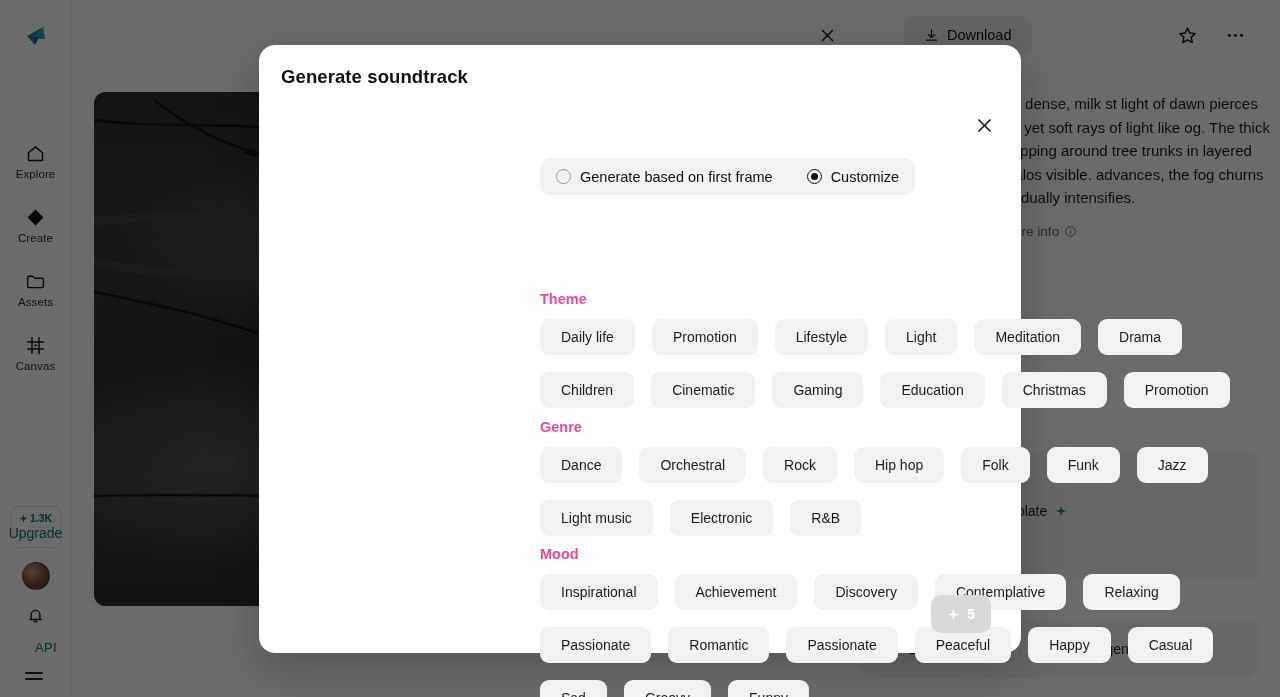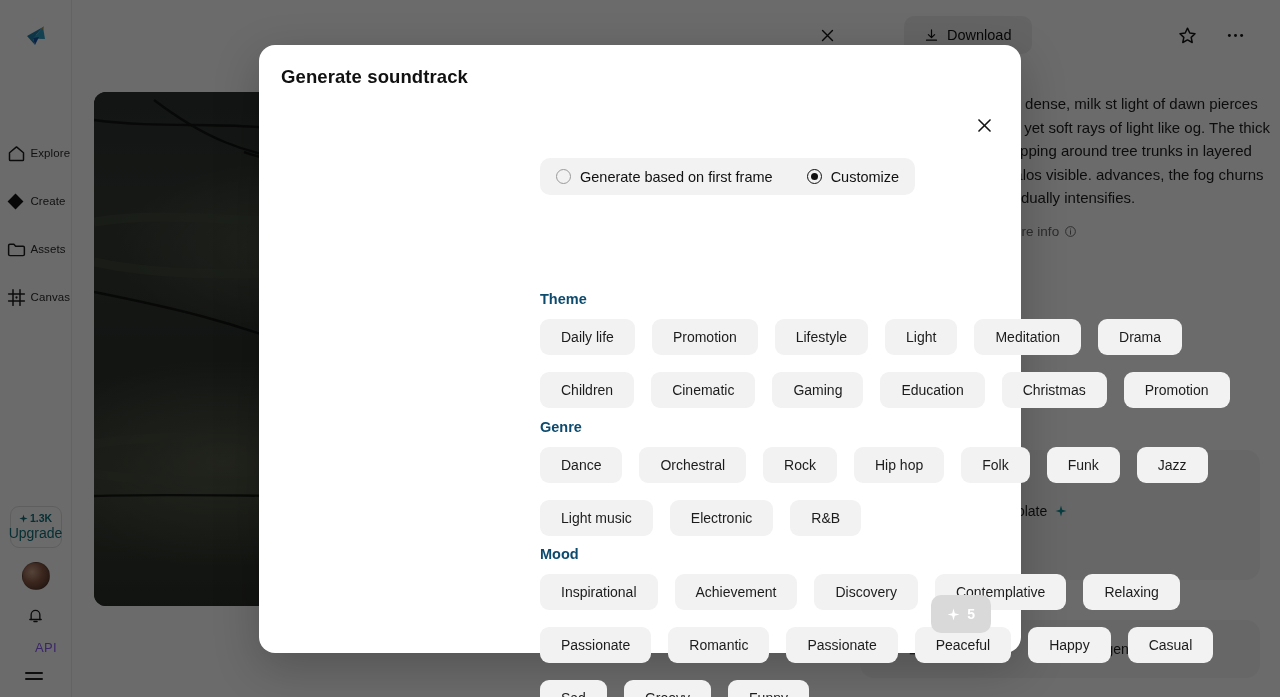--- a/index.html
+++ b/index.html
@@ -14,35 +14,35 @@
   
   .bg-layer { position: absolute; inset: 0; }
 
   .sidebar {
     position: absolute; left: 0; top: 0; width: 72px; height: 697px;
     background: #ffffff; border-right: 1px solid #ececec;
     display: flex; flex-direction: column; align-items: center;
   }
   .logo { margin-top: 18px; width: 34px; height: 34px; display: flex; align-items: center; justify-content: center; }
   .nav-group { margin-top: 86px; display: flex; flex-direction: column; gap: 18px; width: 100%; align-items: center; }
-  .nav-item { width: 60px; display: flex; align-items: center; gap: 4px; padding: 4px 0; border-radius: 10px; cursor: pointer; }
+  .nav-item { width: 60px; display: flex; flex-direction: column; align-items: center; gap: 4px; padding: 4px 0; border-radius: 10px; cursor: pointer; }
   .nav-item .ico { width: 22px; height: 22px; display: flex; align-items: center; justify-content: center; color: #1c1c1c; }
   .nav-label { font-size: 11.5px; color: #2b2b2b; letter-spacing: .1px; }
 
   .sidebar-bottom { margin-top: auto; display: flex; flex-direction: column; align-items: center; gap: 14px; padding-bottom: 14px; width: 100%; }
   .upgrade-box {
     width: 52px; border: 1px solid #e0e0e0; border-radius: 9px;
     padding: 5px 2px 6px; display: flex; flex-direction: column; align-items: center; gap: 1px; cursor: pointer;
   }
   .upgrade-credits { font-size: 10.5px; color: #11707a; display: flex; align-items: center; gap: 2px; font-weight: 600; }
   .upgrade-label { font-size: 14px; color: #11707a; }
   .avatar { width: 28px; height: 28px; border-radius: 50%; overflow: hidden;
     background: radial-gradient(circle at 35% 35%, #c9a18a 0%, #8d5b47 45%, #3b2a22 100%); border: 1px solid #00000018; cursor: pointer; }
   .bell { width: 22px; height: 22px; display: flex; align-items: center; justify-content: center; color: #222; cursor: pointer; }
-  .api-text { font-size: 13px; color: #8b5cf6; letter-spacing: .4px; cursor: pointer; margin-left: 21px; }
+  .api-text { font-size: 13px; color: #15803d; letter-spacing: .4px; cursor: pointer; margin-left: 21px; }
   .hamburger { width: 22px; height: 14px; display: flex; flex-direction: column; justify-content: center; gap: 4px; cursor: pointer; }
   .hamburger i { display: block; height: 1.6px; background: #222; border-radius: 1px; }
   .hamburger i:first-child { width: 18px; }
   .hamburger i:last-child { width: 18px; }
 
   
   .topbar { position: absolute; left: 72px; right: 0; top: 0; height: 70px; display: flex; align-items: center; }
   .topbar-close { margin-left: 740px; width: 30px; height: 30px; display: flex; align-items: center; justify-content: center; cursor: pointer; }
   .dl-btn {
     margin-left: 62px; height: 38px; padding: 0 20px; border-radius: 10px; background: #eeeeee;
@@ -105,21 +105,21 @@
   .seg {
     position: absolute; left: 281px; top: 113px; height: 37px; background: #f2f2f2; border-radius: 10px;
     display: flex; align-items: center; padding: 0 16px; gap: 34px;
   }
   .seg-opt { display: flex; align-items: center; gap: 9px; font-size: 14.5px; color: #111; cursor: pointer; }
   .radio { width: 15px; height: 15px; border-radius: 50%; border: 1.4px solid #9a9a9a; display: flex; align-items: center; justify-content: center; }
   .radio.on { border-color: #111; }
   .radio.on::after { content: ""; width: 7px; height: 7px; border-radius: 50%; background: #111; }
 
   .section { position: absolute; left: 281px; width: 700px; }
-  .section-title { font-size: 14.5px; font-weight: 700; color: #0c4a6e; margin-bottom: 12px; }
+  .section-title { font-size: 14.5px; font-weight: 700; color: #ec4899; margin-bottom: 12px; }
   .chips { display: flex; flex-wrap: wrap; gap: 17px; }
   .chip {
     height: 36px; padding: 0 21px; border-radius: 9px; background: #f2f2f2;
     display: flex; align-items: center; justify-content: center;
     font-size: 14px; color: #1c1c1c; cursor: pointer; white-space: nowrap;
   }
 
   .submit-btn {
     position: absolute; right: 30px; bottom: 20px; height: 38px; min-width: 58px; padding: 0 16px;
     border-radius: 10px; background: #d9d9d9; display: flex; align-items: center; justify-content: center; gap: 7px;

